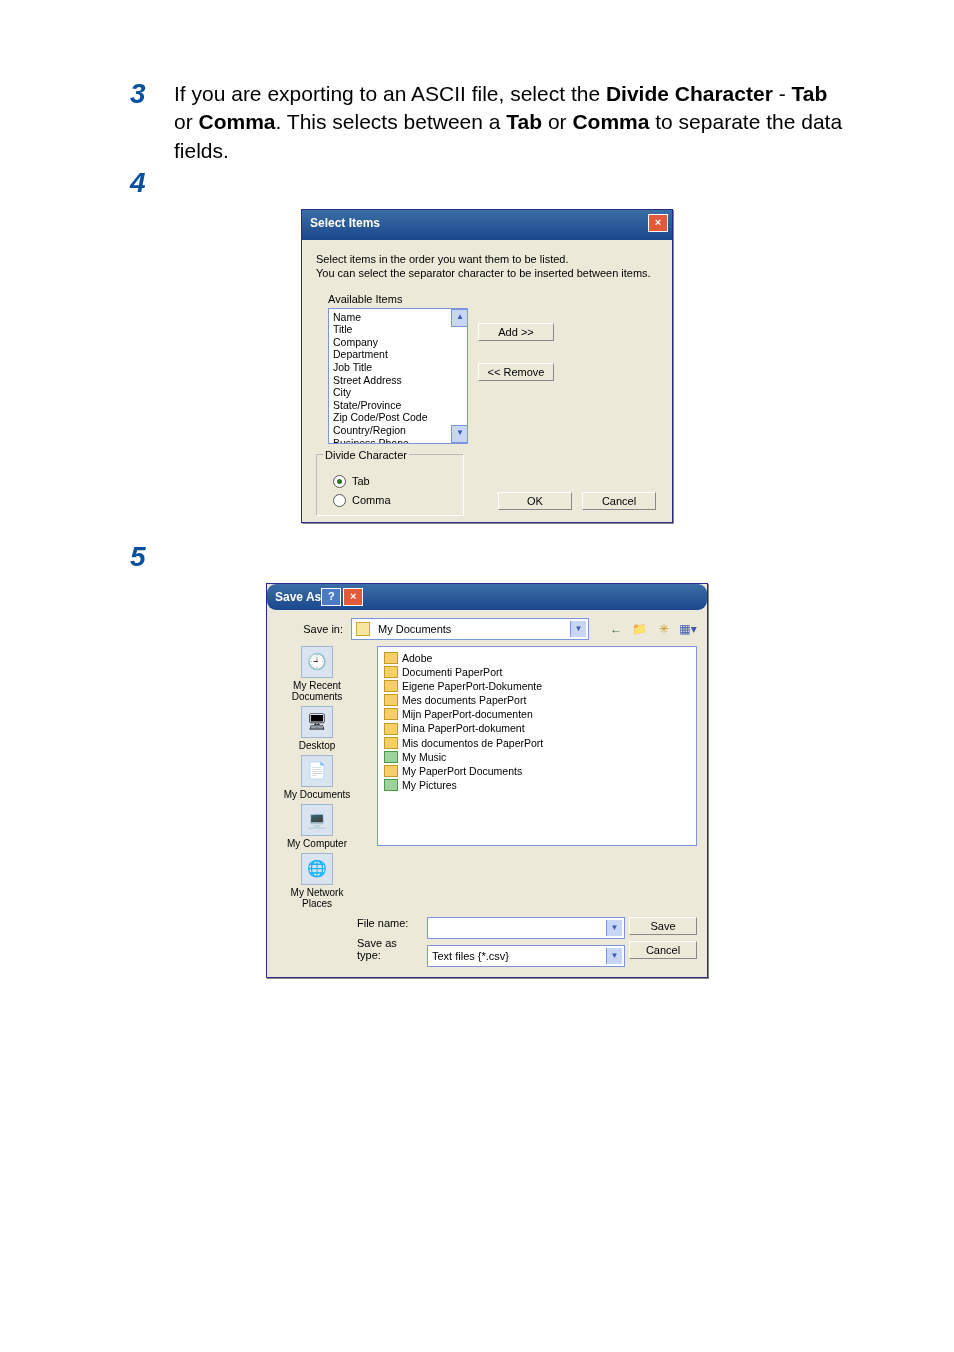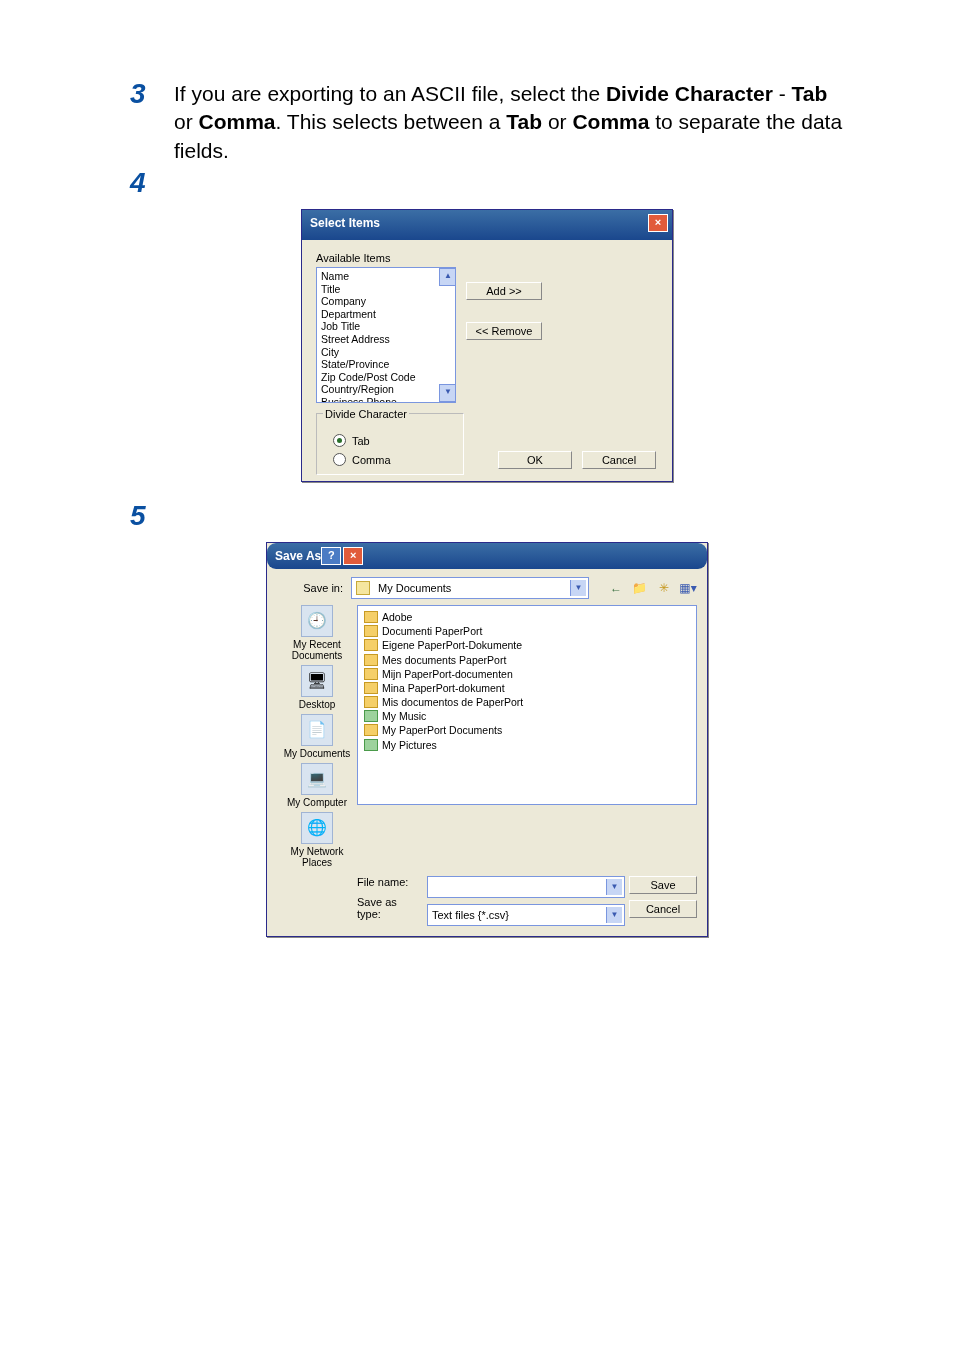--- a/index.html
+++ b/index.html
@@ -63,20 +63,21 @@
     line-height: 14px;
     font-weight: bold;
   }
   .dlg1-body {
     padding: 12px 12px 12px 14px;
   }
   .dlg1-instr { margin-bottom: 12px; line-height: 1.3; }
   .dlg1-cols {
     display: flex;
     gap: 10px;
+    margin-left: 12px;
   }
   .col-avail { width: 140px; }
   .col-mid { width: 75px; display:flex; flex-direction:column; gap:22px; padding-top:30px;}
   .col-sel { flex:1; }
   .lbl-small { margin-bottom: 3px; }
   .listbox {
     border: 1px solid #7a96df;
     background: #fff;
     height: 130px;
     padding: 2px 8px 2px 4px;
@@ -180,21 +181,21 @@
     display:flex; flex-direction:column; align-items:center;
     gap: 4px;
   }
   .place { text-align:center; font-size:10px; line-height:1.1;}
   .place .picon {
     width:30px;height:30px;margin:0 auto 2px auto;background:#d9e4f0;border:1px solid #a0b4d4;
     display:flex;align-items:center;justify-content:center;font-size:16px;
   }
   .filelist {
     flex:1; border:1px solid #7a96df; background:#fff;
-    height: 190px; padding:4px 6px; font-size:10.5px; line-height:1.35;
+    height: 190px; padding:4px 6px; font-size:10.5px; line-height:1.35;margin-left:20px;
   }
   .frow { display:flex; align-items:center; gap:4px;}
   .ficon { width:12px;height:10px;background:#f5cf68;border:1px solid #c79a23;}
   .ficon.special { background:#9dd29d; border-color:#4a9a4a;}
   .dlg2-bottom {
     display:flex; padding: 4px 10px 10px 90px; gap:4px;
   }
   .bot-labels { width:66px; display:flex; flex-direction:column; gap:8px; font-size:11px;}
   .bot-fields { flex:1; display:flex; flex-direction:column; gap:6px;}
   .textfield { height:20px; border:1px solid #7a96df; background:#fff; display:flex;align-items:center;padding:0 2px 0 4px;justify-content:space-between;}
@@ -217,20 +218,24 @@
   <div class="step">
     <div class="step-num">4</div>
   </div>
 
   <div class="dlg1">
     <div class="dlg1-titlebar">
       <span>Select Items</span>
       <div class="closebtn">×</div>
     </div>
     <div class="dlg1-body">
+      <div class="dlg1-instr">
+        <div>Select items in the order you want them to be listed.</div>
+        <div>You can select the separator character to be inserted between items.</div>
+      </div>
       <div class="dlg1-cols">
         <div class="col-avail">
           <div class="lbl-small">Available Items</div>
           <div class="listbox">
             <div>Name</div>
             <div>Title</div>
             <div>Company</div>
             <div>Department</div>
             <div>Job Title</div>
             <div>Street Address</div>

